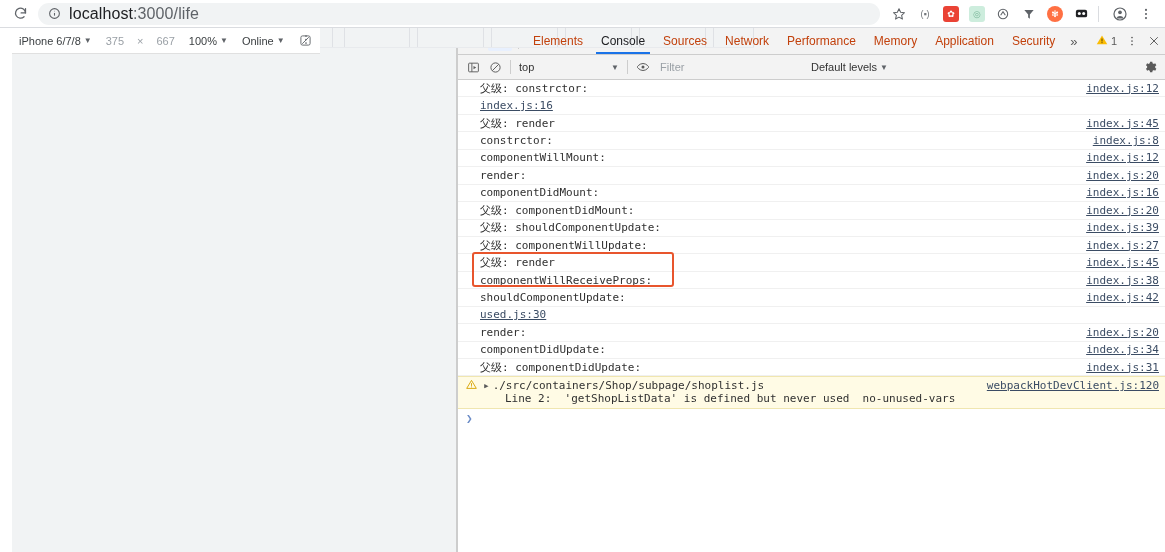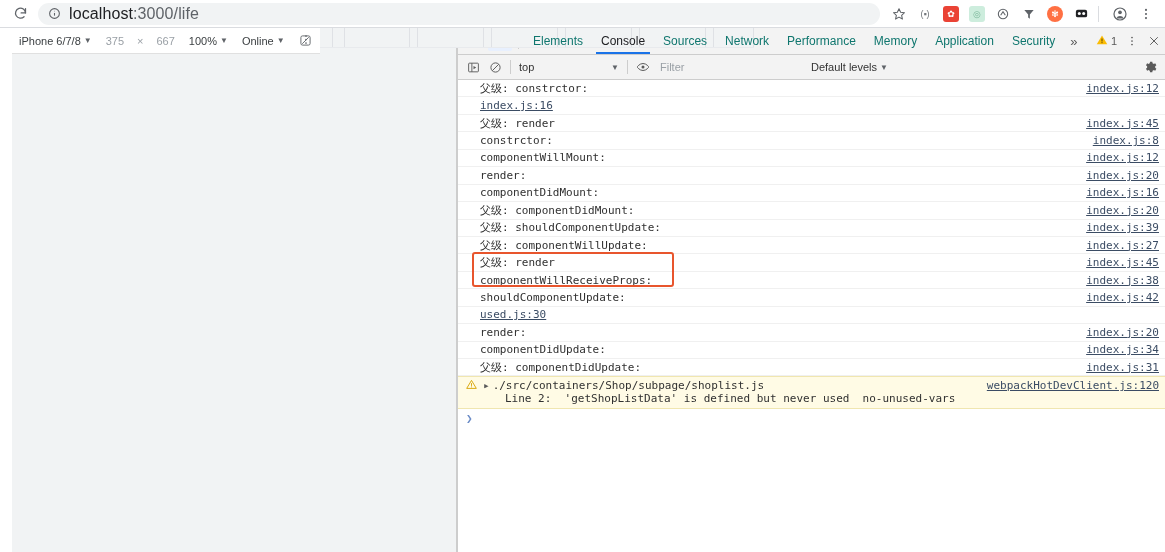--- a/index.html
+++ b/index.html
@@ -112,21 +112,21 @@
     padding-left: 3px;
   }
   .dt-tool-ic {
     width: 26px; display: flex; align-items: center; justify-content: center;
     color: #5a5a5a;
   }
   .dt-tool-ic.active { color: #1a73e8; background: #e8f0fe; border-radius: 2px; margin: 3px 1px; width: 24px; }
   .tabsep { width: 1px; background: #cdcdcd; margin: 5px 5px; }
   .dt-tab {
     padding: 0 9px; display: flex; align-items: center;
-    font-size: 12px; color: #0f766e; position: relative; white-space: nowrap;
+    font-size: 12px; color: #c2410c; position: relative; white-space: nowrap;
   }
   .dt-tab.active { color: #202124; }
   .dt-tab.active::after {
     content: ""; position: absolute; left: 4px; right: 4px; bottom: 0;
     height: 2px; background: #1a73e8;
   }
   .dt-tab.chev { font-size: 13px; padding: 0 6px; color: #5a5a5a; }
   .tabbar-spacer { flex: 1 1 auto; }
   .warn-chip { display: flex; align-items: center; font-size: 11px; color: #5a5a5a; padding: 0 4px; }
   .warn-tri { margin-right: 3px; }

